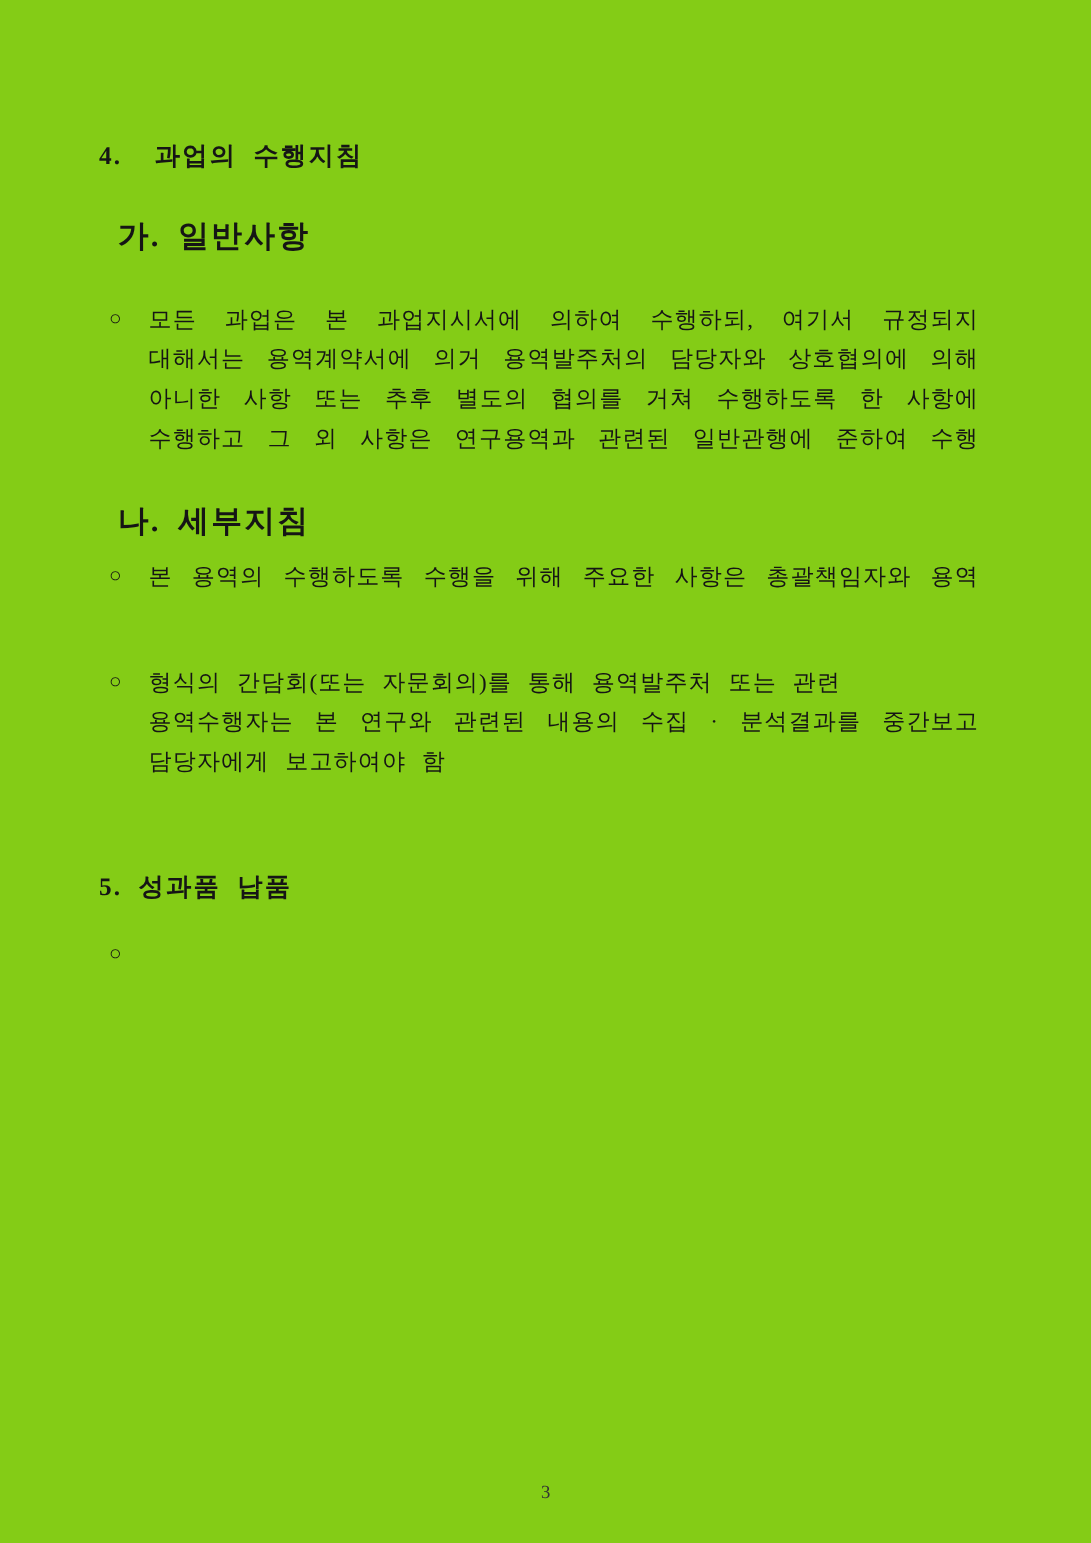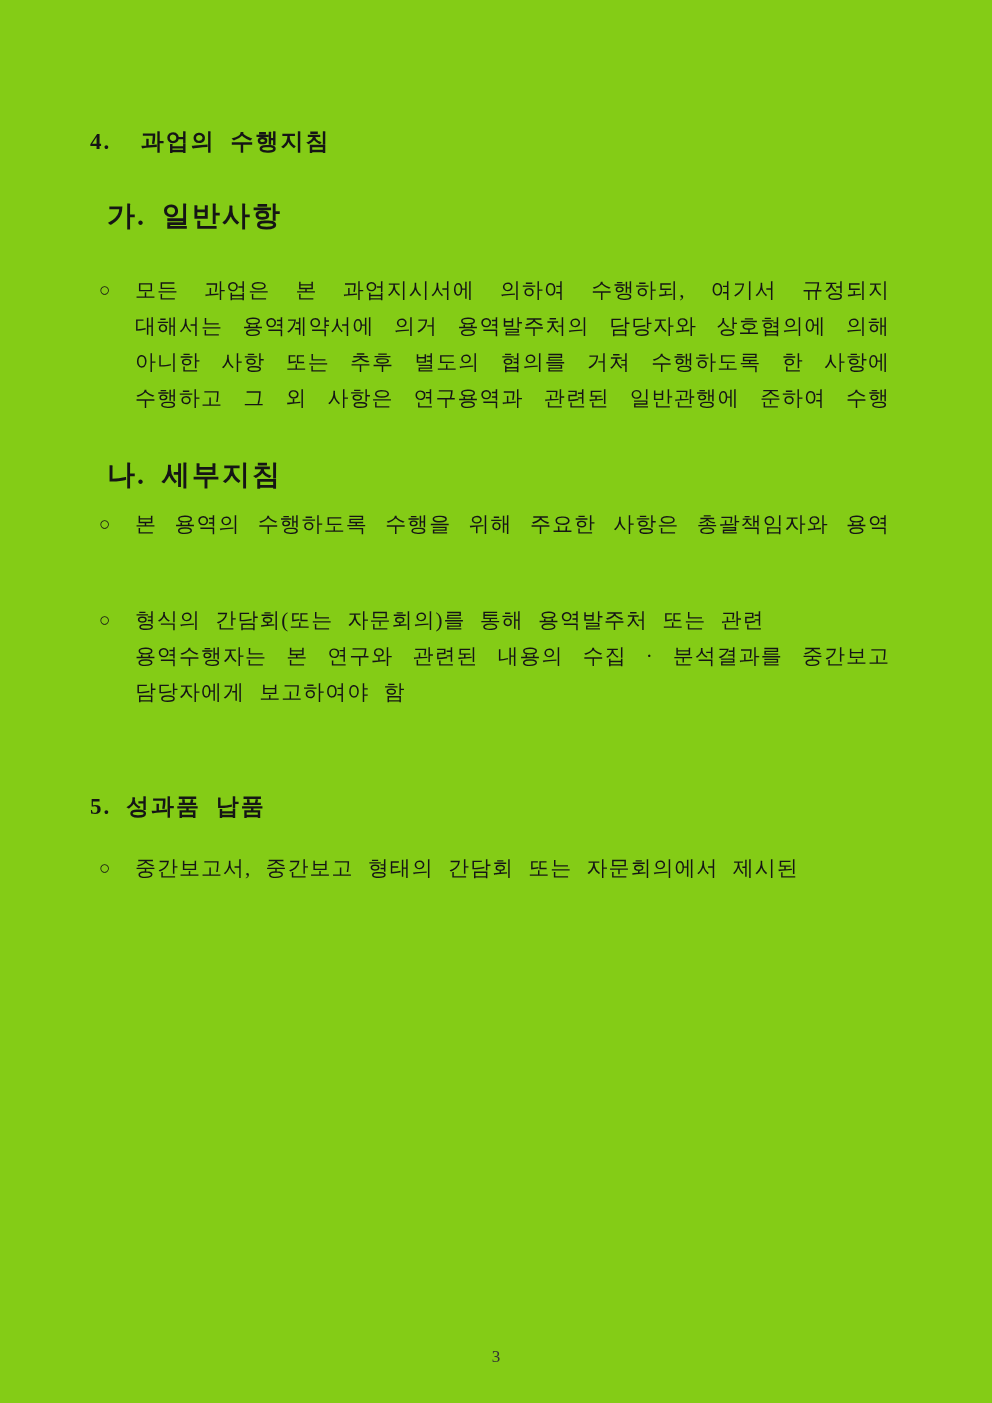--- a/index.html
+++ b/index.html
@@ -113,18 +113,17 @@
     <span class="bullet-marker">○</span>
     <div class="line">형식의 간담회(또는 자문회의)를 통해 용역발주처 또는 관련</div>
     <div class="line just">용역수행자는 본 연구와 관련된 내용의 수집 · 분석결과를 중간보고</div>
     <div class="line">담당자에게 보고하여야 함</div>
   </div>
 
   <div class="heading-1" id="sec5-title">5. 성과품 납품</div>
 
   <div class="bullet-para" id="para-4">
     <span class="bullet-marker">○</span>
-    <div class="line">중간보고서, 중간보고 형태의 간담회 또는 자문회의에서 제시된</div>
   </div>
 
   <div class="page-number">3</div>
 
 </div>
 
 </body></html>

